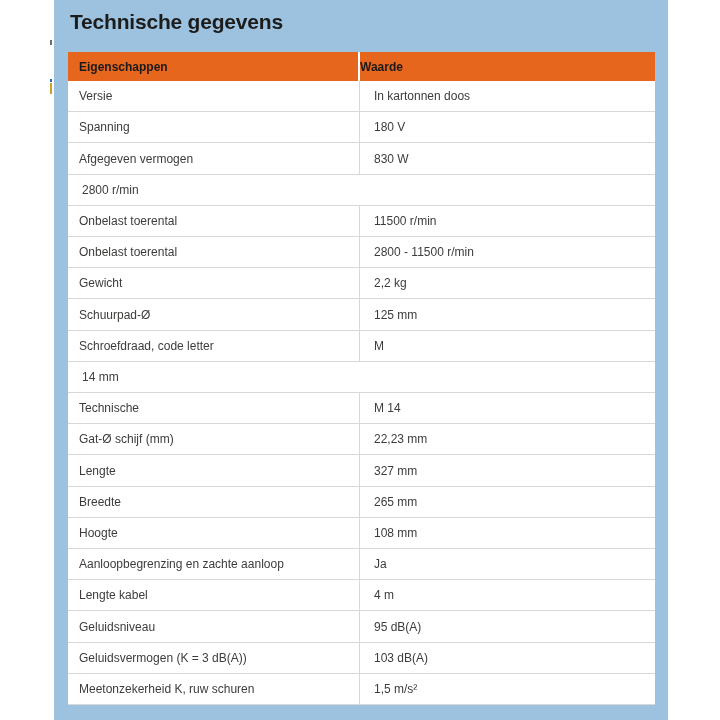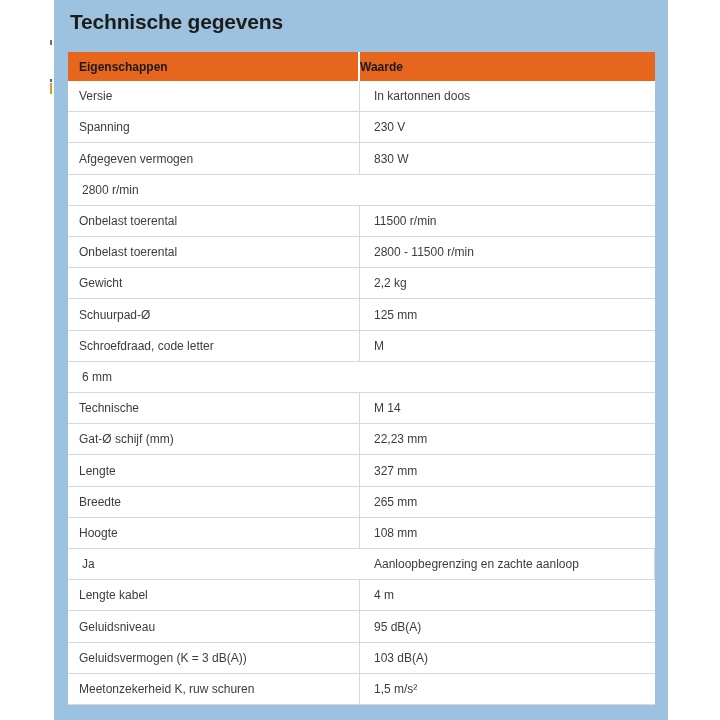--- a/index.html
+++ b/index.html
@@ -125,21 +125,21 @@
         <div class="th col-val">Waarde</div>
       </div>
       <div class="tbody" id="tbody">
   <div class="tr">
     <div class="td col-prop">Versie</div>
     <div class="td col-val">In kartonnen doos</div>
   </div>
 
   <div class="tr">
     <div class="td col-prop">Spanning</div>
-    <div class="td col-val">230 V</div>
+    <div class="td col-val">180 V</div>
   </div>
 
   <div class="tr">
     <div class="td col-prop">Afgegeven vermogen</div>
     <div class="td col-val">830 W</div>
   </div>
 
   <div class="tr">
     <div class="td col-val">2800 r/min</div>
   </div>
@@ -163,21 +163,21 @@
     <div class="td col-prop">Schuurpad-Ø</div>
     <div class="td col-val">125 mm</div>
   </div>
 
   <div class="tr">
     <div class="td col-prop">Schroefdraad, code letter</div>
     <div class="td col-val">M</div>
   </div>
 
   <div class="tr">
-    <div class="td col-val">6 mm</div>
+    <div class="td col-val">14 mm</div>
   </div>
 
   <div class="tr">
     <div class="td col-prop">Technische</div>
     <div class="td col-val">M 14</div>
   </div>
 
   <div class="tr">
     <div class="td col-prop">Gat-Ø schijf (mm)</div>
     <div class="td col-val">22,23 mm</div>
@@ -192,22 +192,22 @@
     <div class="td col-prop">Breedte</div>
     <div class="td col-val">265 mm</div>
   </div>
 
   <div class="tr">
     <div class="td col-prop">Hoogte</div>
     <div class="td col-val">108 mm</div>
   </div>
 
   <div class="tr">
+    <div class="td col-prop">Aanloopbegrenzing en zachte aanloop</div>
     <div class="td col-val">Ja</div>
-    <div class="td col-prop">Aanloopbegrenzing en zachte aanloop</div>
   </div>
 
   <div class="tr">
     <div class="td col-prop">Lengte kabel</div>
     <div class="td col-val">4 m</div>
   </div>
 
   <div class="tr">
     <div class="td col-prop">Geluidsniveau</div>
     <div class="td col-val">95 dB(A)</div>

